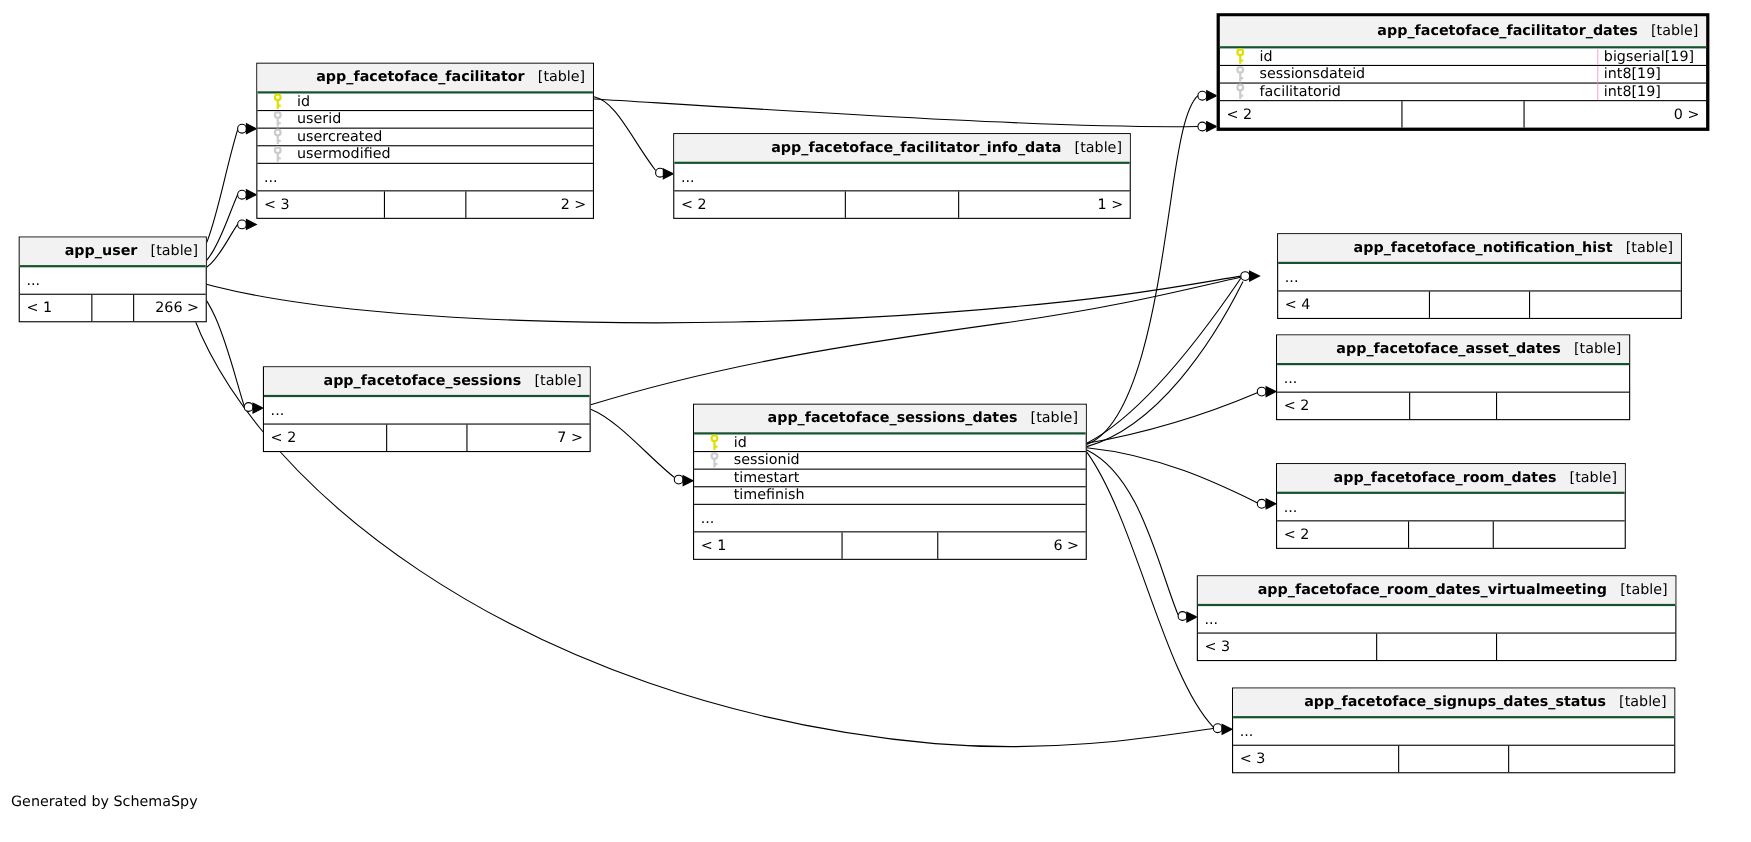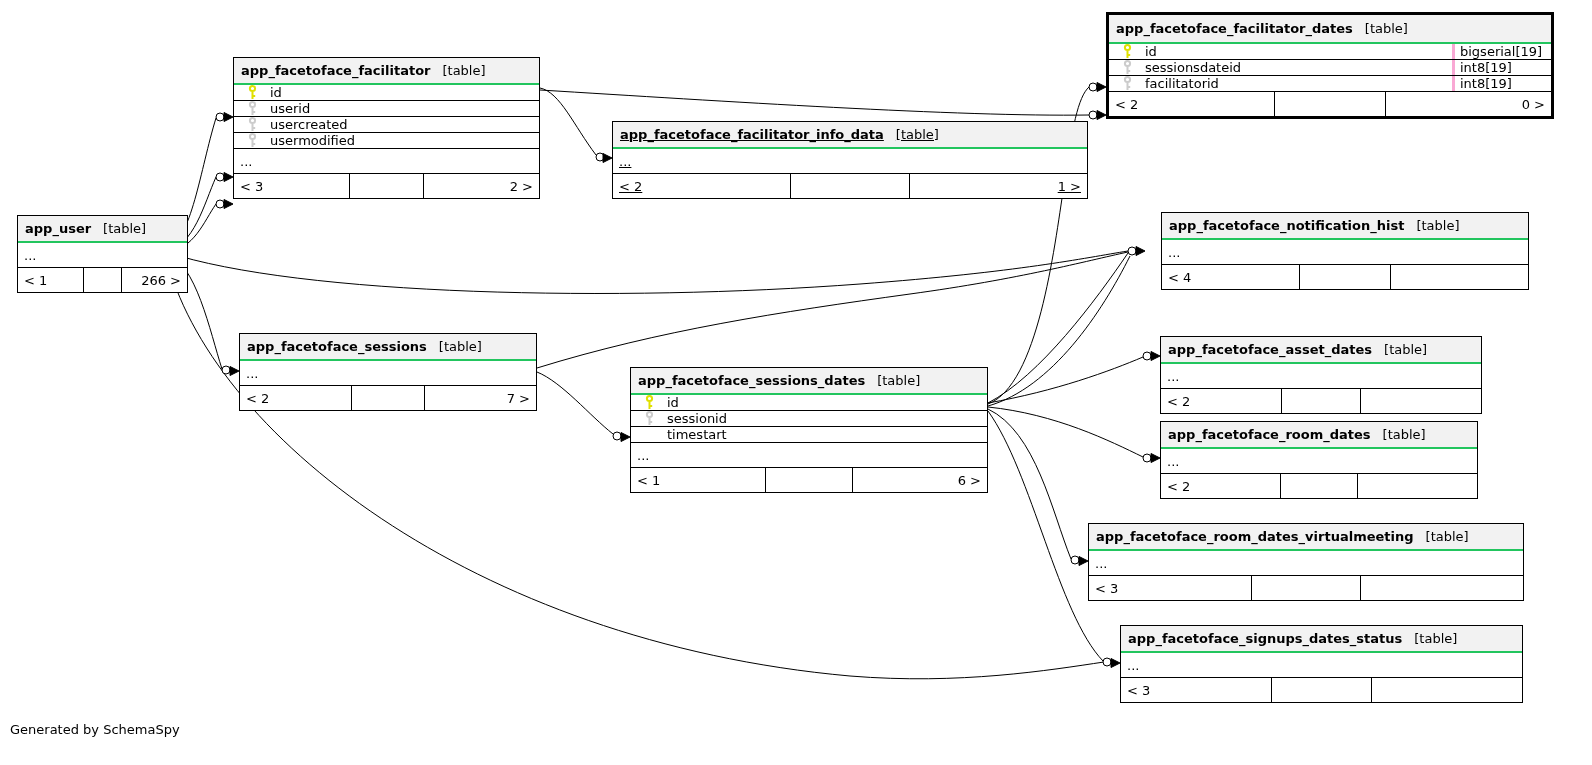--- a/index.html
+++ b/index.html
@@ -2,30 +2,30 @@
 <html><head>
 <meta charset="utf-8">
 <style>
   html,body{margin:0;padding:0;background:#fff;}
   .canvas{position:relative;width:1592px;height:765px;background:#ffffff;overflow:hidden;
           font-family:"DejaVu Sans",sans-serif;font-size:13px;color:#000;}
   svg.edges{position:absolute;left:0;top:0;pointer-events:none;}
 
   .tbl{position:absolute;border:1px solid #000;background:#fff;box-sizing:border-box;cursor:pointer;}
   .tbl.main{border-width:3px;}
-  .hdr{display:flex;justify-content:flex-start;align-items:center;background:#f2f2f2;
-       border-bottom:2px solid #22c55e;padding:0 7px;height:27px;box-sizing:border-box;}
+  .hdr{display:flex;justify-content:flex-end;align-items:center;background:#f2f2f2;
+       border-bottom:2px solid #14532d;padding:0 7px;height:27px;box-sizing:border-box;}
   .tbl.main .hdr{height:29px;}
   .hdr .nm{font-weight:bold;white-space:nowrap;}
   .hdr .bd{margin-left:12px;white-space:nowrap;}
 
   .frow{display:flex;align-items:center;height:16px;border-bottom:1px solid #000;box-sizing:border-box;}
   .frow .kc{width:36px;flex:none;display:flex;justify-content:center;align-items:center;}
   .frow .fname{flex:1;white-space:nowrap;}
-  .frow .ftype{width:99px;flex:none;border-left:3px solid #f9a8d4;align-self:stretch;
+  .frow .ftype{width:99px;flex:none;border-left:1px solid #f9a8d4;align-self:stretch;
                display:flex;align-items:center;padding:0 5px;box-sizing:border-box;white-space:nowrap;}
   .erow{display:flex;align-items:center;height:25px;border-bottom:1px solid #000;
         padding:0 6px;box-sizing:border-box;}
 
   .foot{display:flex;height:24px;box-sizing:border-box;align-items:stretch;}
   .foot .fcl{flex:1.4;display:flex;align-items:center;padding:0 6px;}
   .foot .fcm{flex:1;border-left:1px solid #000;border-right:1px solid #000;}
   .foot .fcr{flex:1.4;display:flex;align-items:center;justify-content:flex-end;padding:0 6px;}
 
   .note{position:absolute;left:10px;top:722px;font-size:13px;}
@@ -144,21 +144,21 @@
     <div class="erow">
         <span>...</span>
       </div>
     <div class="foot">
       <span class="fcl">&lt; 3</span>
       <span class="fcm"></span>
       <span class="fcr">2 &gt;</span>
     </div>
   </div>
 
-  <div class="tbl" style="left:612px;top:121px;width:476px;text-decoration:underline;">
+  <div class="tbl" style="left:612px;top:121px;width:416px;">
     <div class="hdr">
       <span class="nm">app_facetoface_facilitator_info_data</span>
       <span class="bd">[table]</span>
     </div>
     <div class="erow">
         <span>...</span>
       </div>
     <div class="foot">
       <span class="fcl">&lt; 2</span>
       <span class="fcm"></span>
@@ -258,31 +258,35 @@
             <circle cx="5.5" cy="4.5" r="2.6" fill="none" stroke="#cccccc" stroke-width="2"></circle>
             <path d="M5.5 7.5 L5.5 15 M5.5 12 L8.2 12" stroke="#cccccc" stroke-width="2" fill="none"></path>
           </svg>
         </span>
       <span class="fname">sessionid</span>
     </div>
     <div class="frow">
       <span class="kc"></span>
       <span class="fname">timestart</span>
     </div>
+    <div class="frow">
+      <span class="kc"></span>
+      <span class="fname">timefinish</span>
+    </div>
     <div class="erow">
         <span>...</span>
       </div>
     <div class="foot">
       <span class="fcl">&lt; 1</span>
       <span class="fcm"></span>
       <span class="fcr">6 &gt;</span>
     </div>
   </div>
 
-  <div class="tbl" style="left:1160px;top:336px;width:322px;">
+  <div class="tbl" style="left:1160px;top:304px;width:322px;">
     <div class="hdr">
       <span class="nm">app_facetoface_asset_dates</span>
       <span class="bd">[table]</span>
     </div>
     <div class="erow">
         <span>...</span>
       </div>
     <div class="foot">
       <span class="fcl">&lt; 2</span>
       <span class="fcm"></span>

